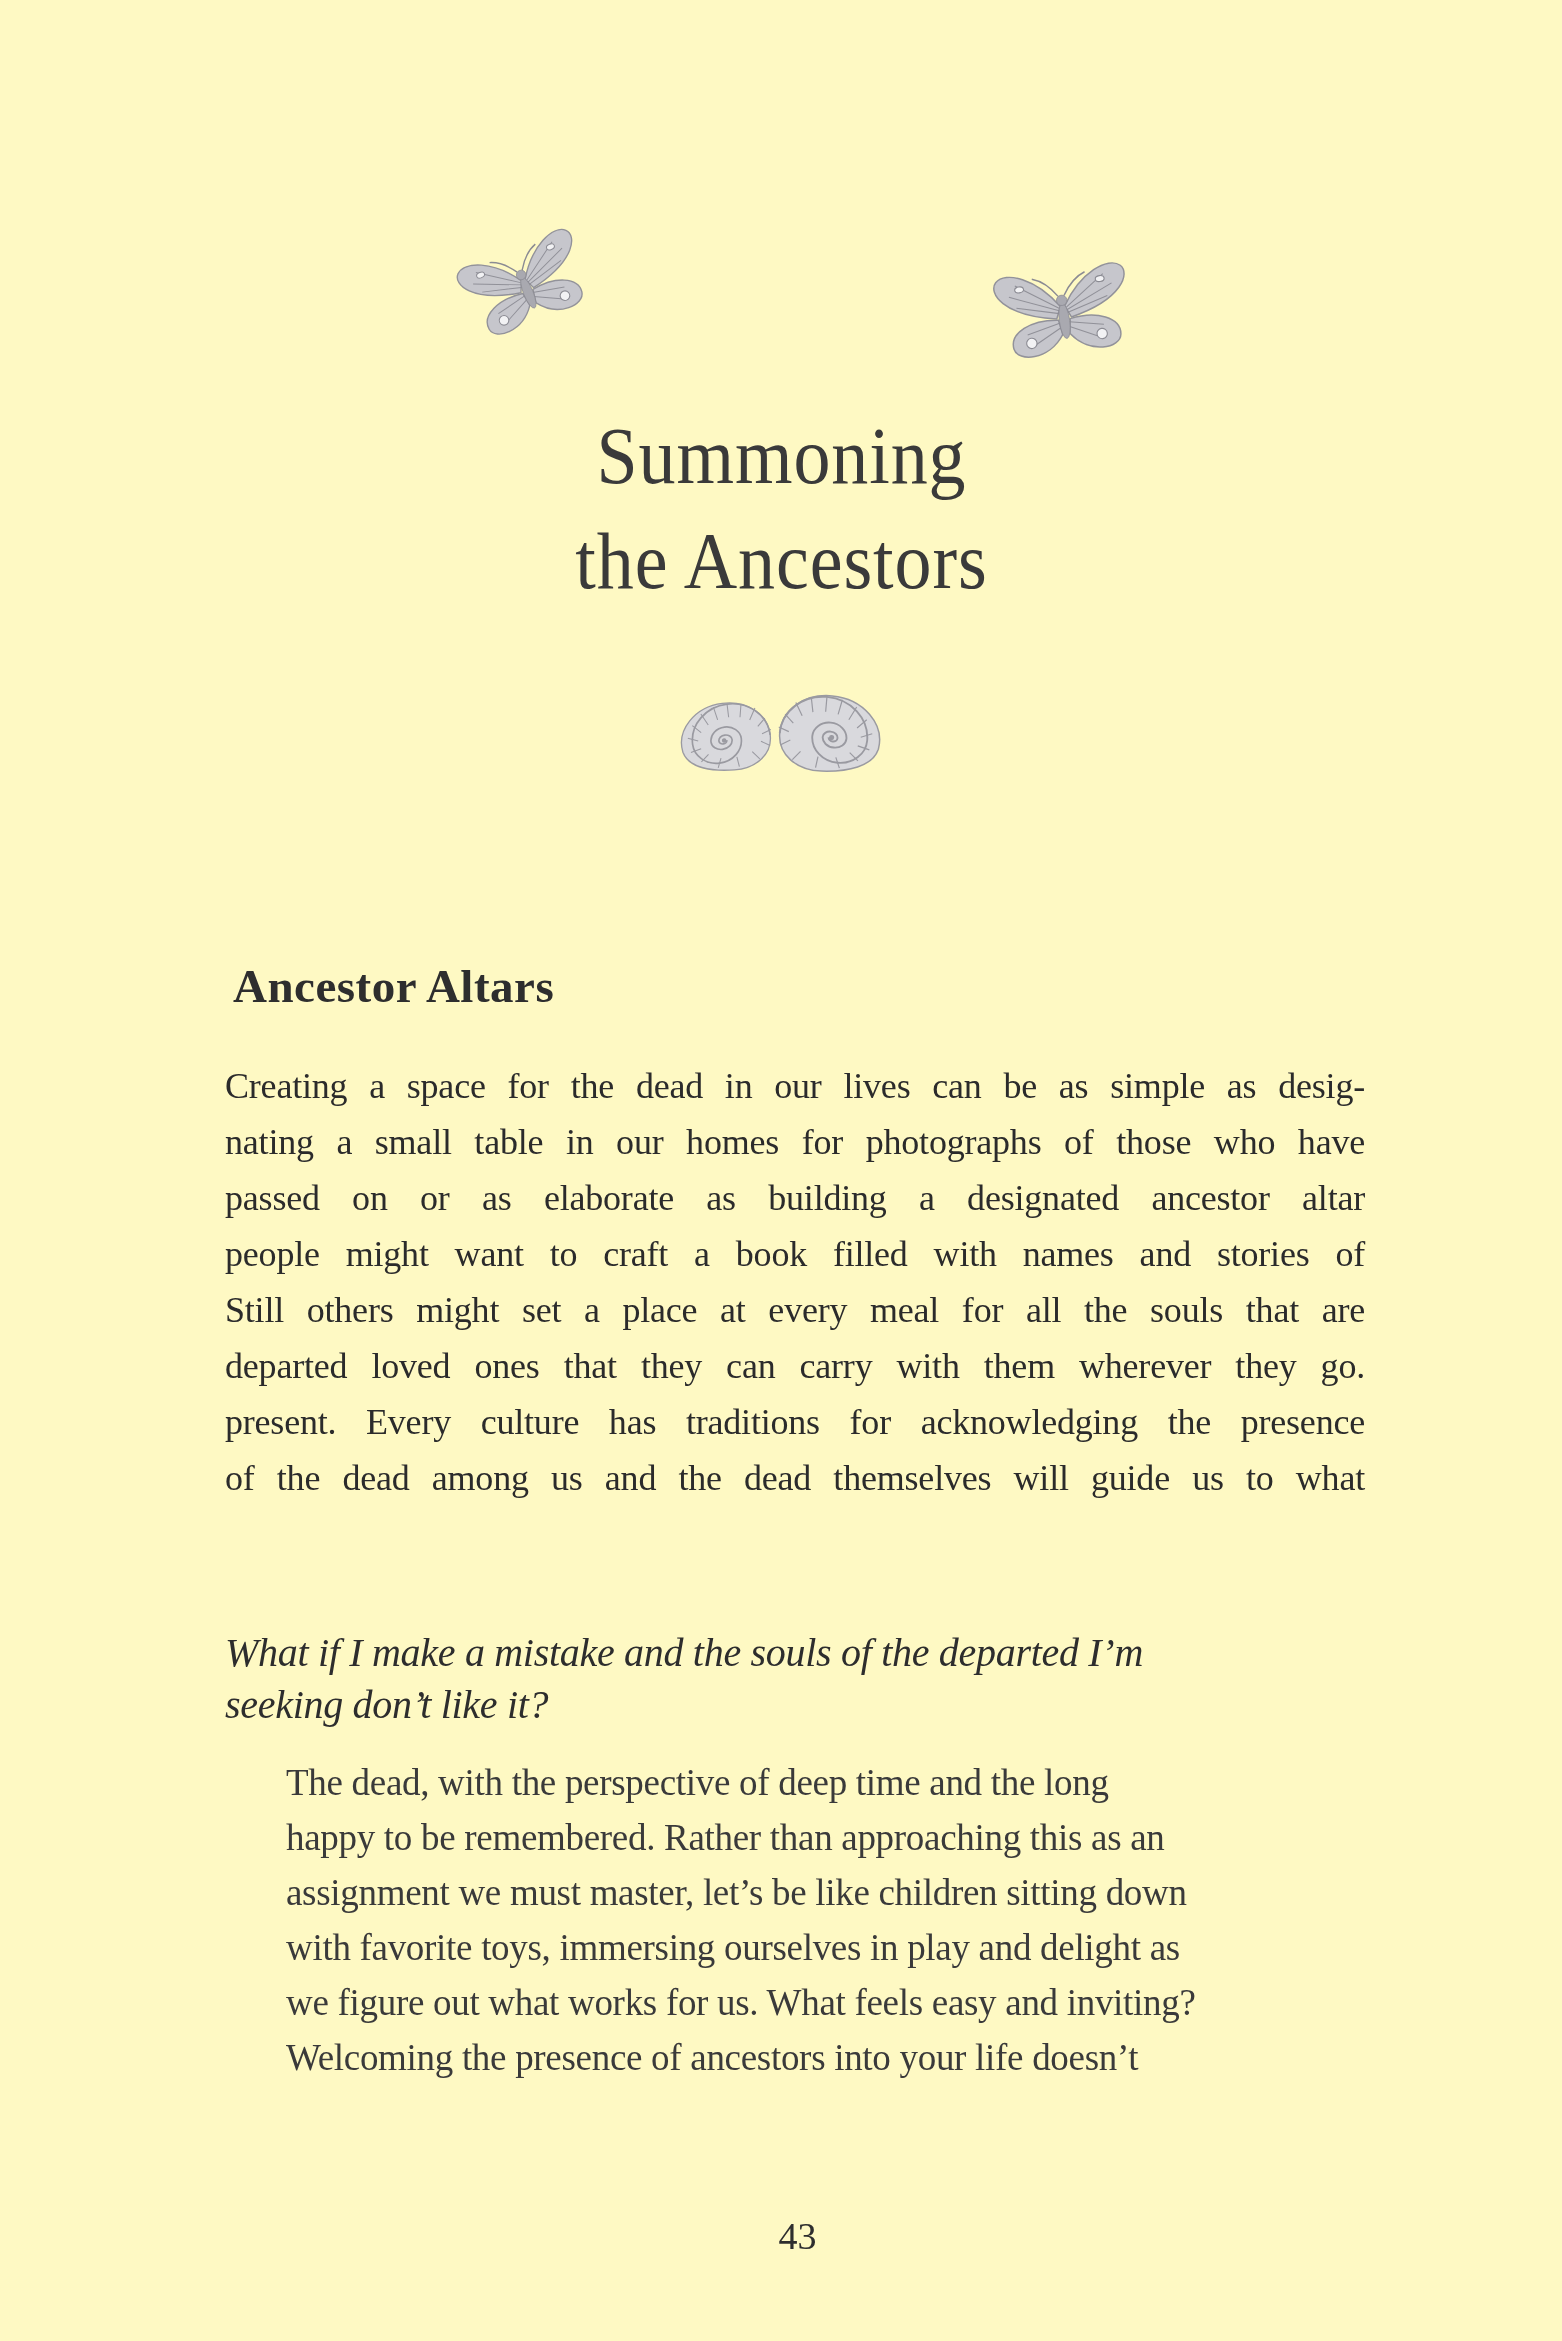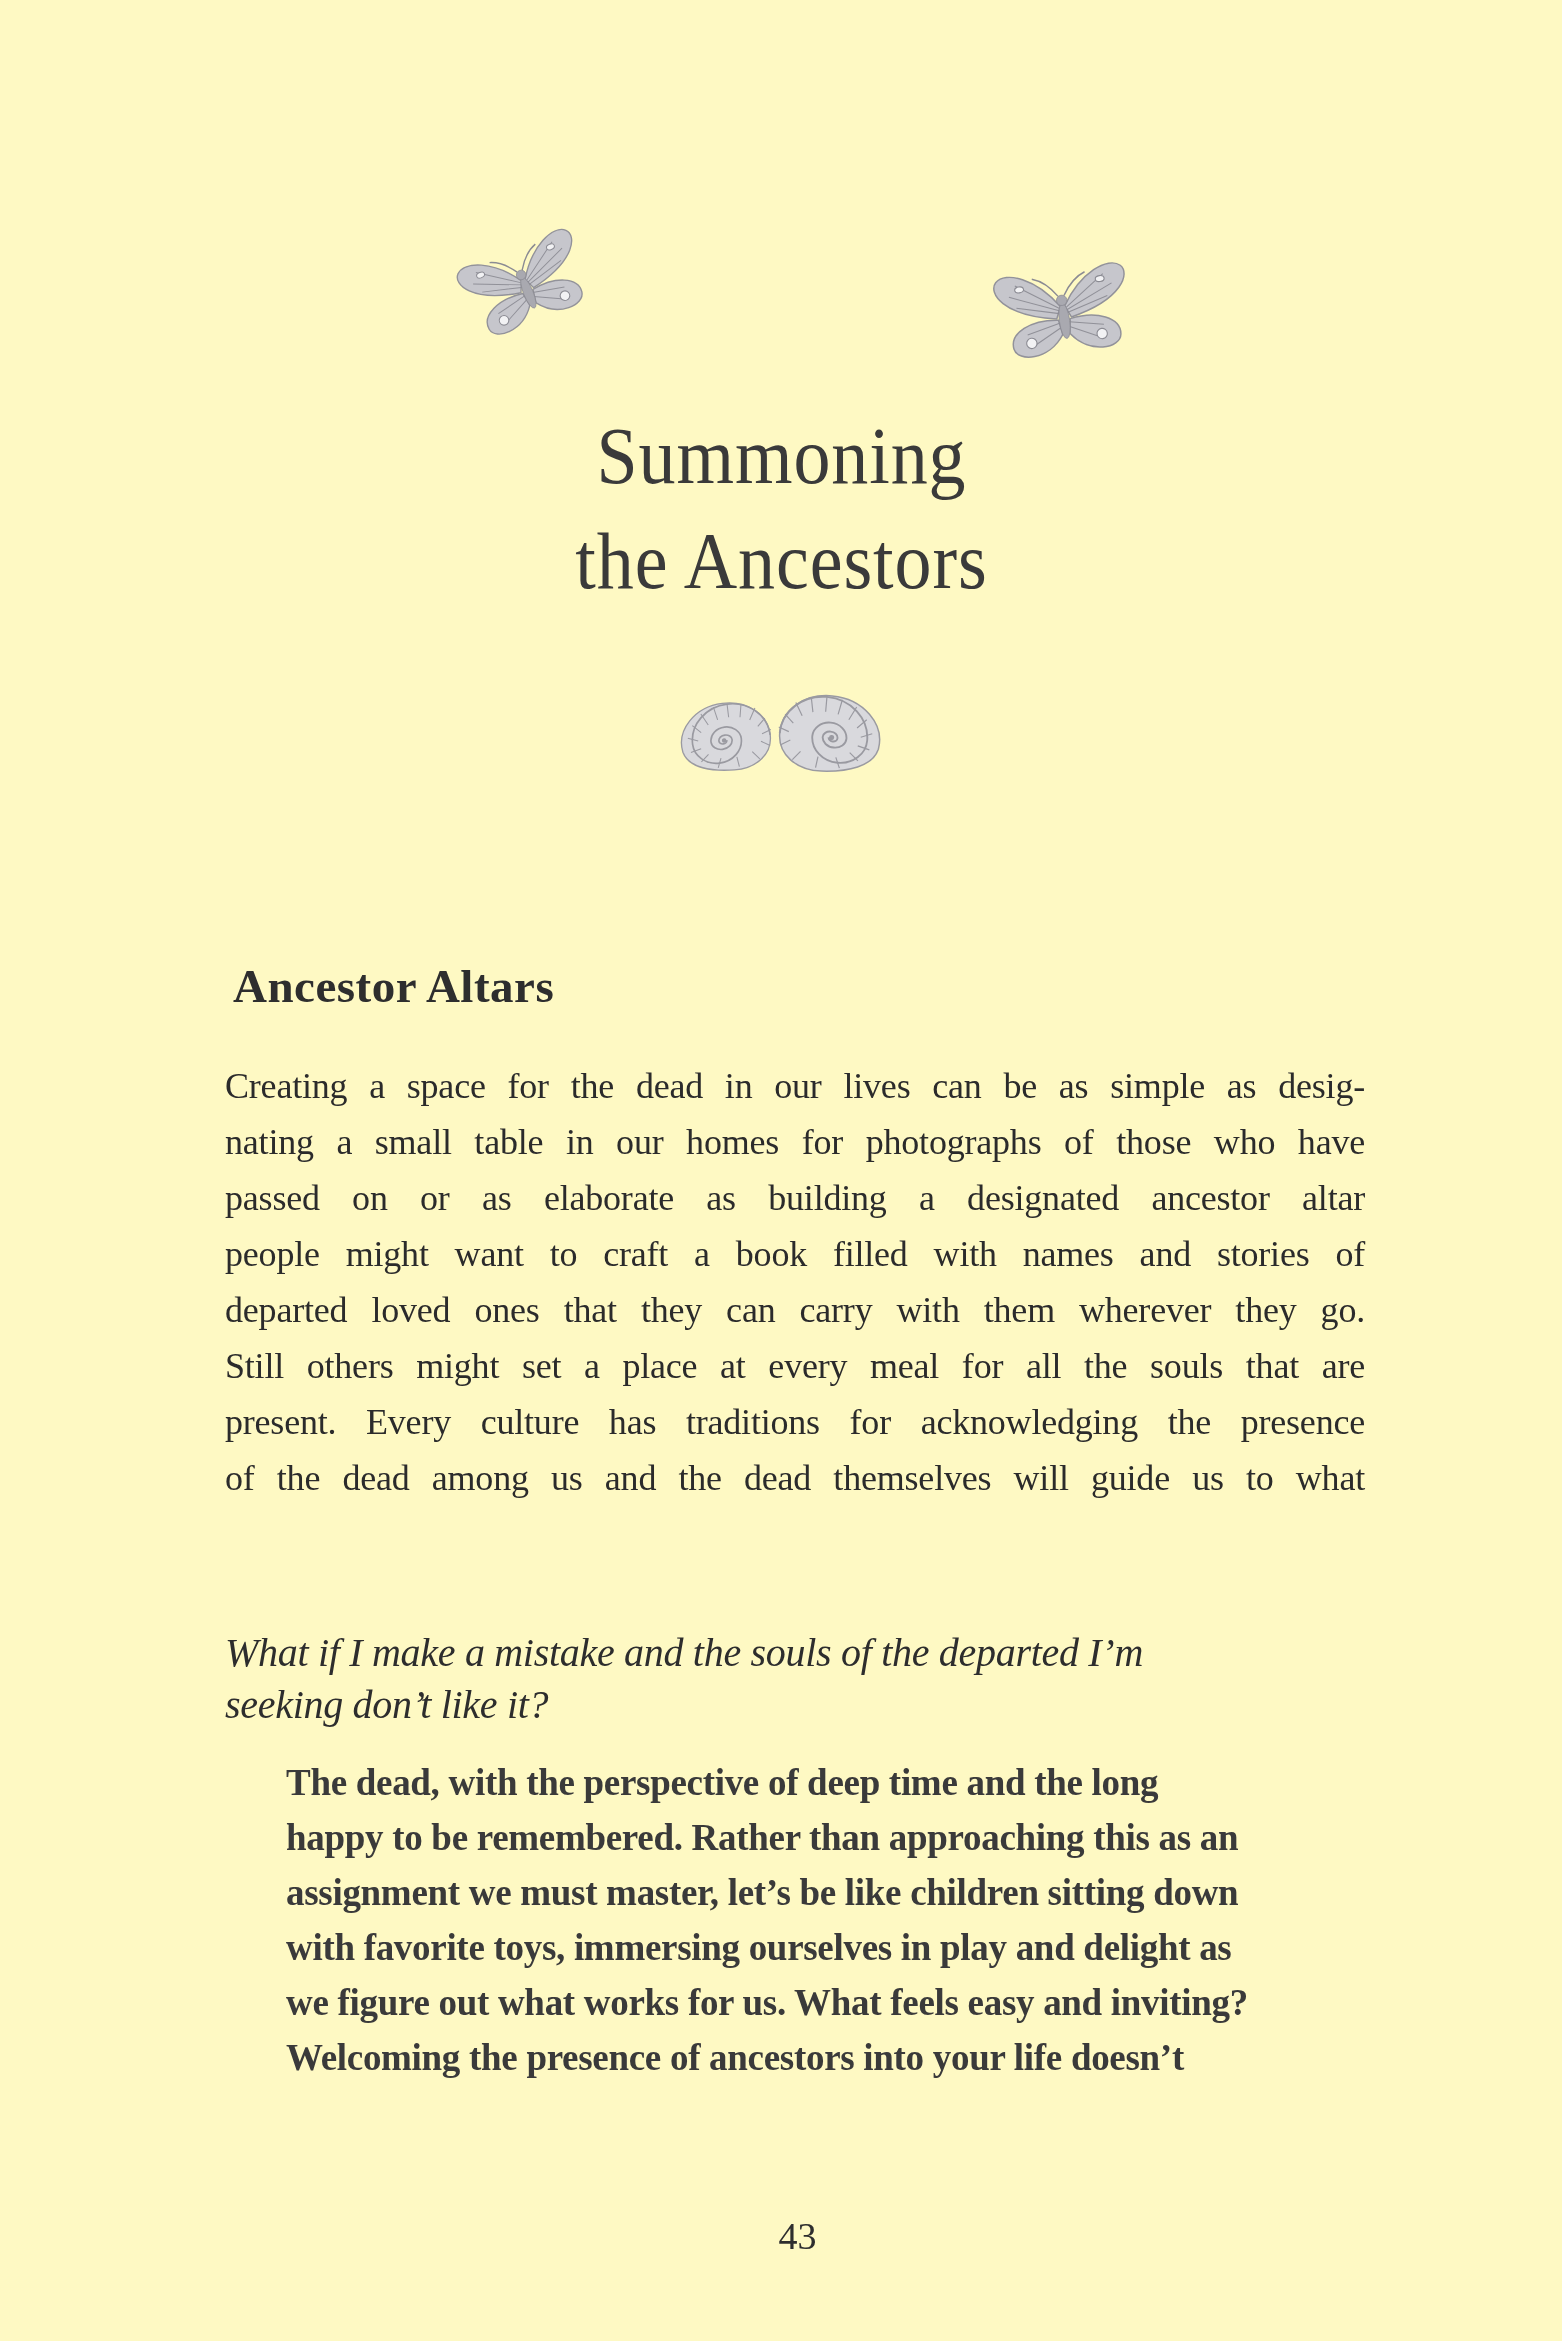--- a/index.html
+++ b/index.html
@@ -54,21 +54,21 @@
 
   .question-heading { top:1627px; font-style:italic; }
   .question-line {
     font-size:40px; line-height:52px;
     color:#2d2d2d; letter-spacing:-0.3px;
   }
 
   .answer-paragraph { left:286px; top:1755px; width:1063px; }
   .answer-line {
     font-size:37px; line-height:55px;
-    color:#3a3a3a; letter-spacing:-0.3px;font-weight:bold;
+    color:#3a3a3a; letter-spacing:-0.3px;
   }
 
   .page-number {
     position:absolute; left:16px; top:2214px; width:100%;
     text-align:center; font-size:38px; color:#2e2e2e;
   }
 </style>
 </head>
 <body>
 
@@ -158,22 +158,22 @@
     </div>
   </div>
 
   <h2 class="section-heading" style="margin:8px;">Ancestor Altars</h2>
 
   <div class="content body-paragraph">
     <div class="para-line">Creating a space for the dead in our lives can be as simple as desig-</div>
     <div class="para-line">nating a small table in our homes for photographs of those who have</div>
     <div class="para-line">passed on or as elaborate as building a designated ancestor altar</div>
     <div class="para-line">people might want to craft a book filled with names and stories of</div>
+    <div class="para-line">Still others might set a place at every meal for all the souls that are</div>
     <div class="para-line">departed loved ones that they can carry with them wherever they go.</div>
-    <div class="para-line">Still others might set a place at every meal for all the souls that are</div>
     <div class="para-line">present. Every culture has traditions for acknowledging the presence</div>
     <div class="para-line">of the dead among us and the dead themselves will guide us to what</div>
   </div>
 
   <div class="content question-heading">
     <div class="question-line">What if I make a mistake and the souls of the departed I’m</div>
     <div class="question-line">seeking don’t like it?</div>
   </div>
 
   <div class="content answer-paragraph">

